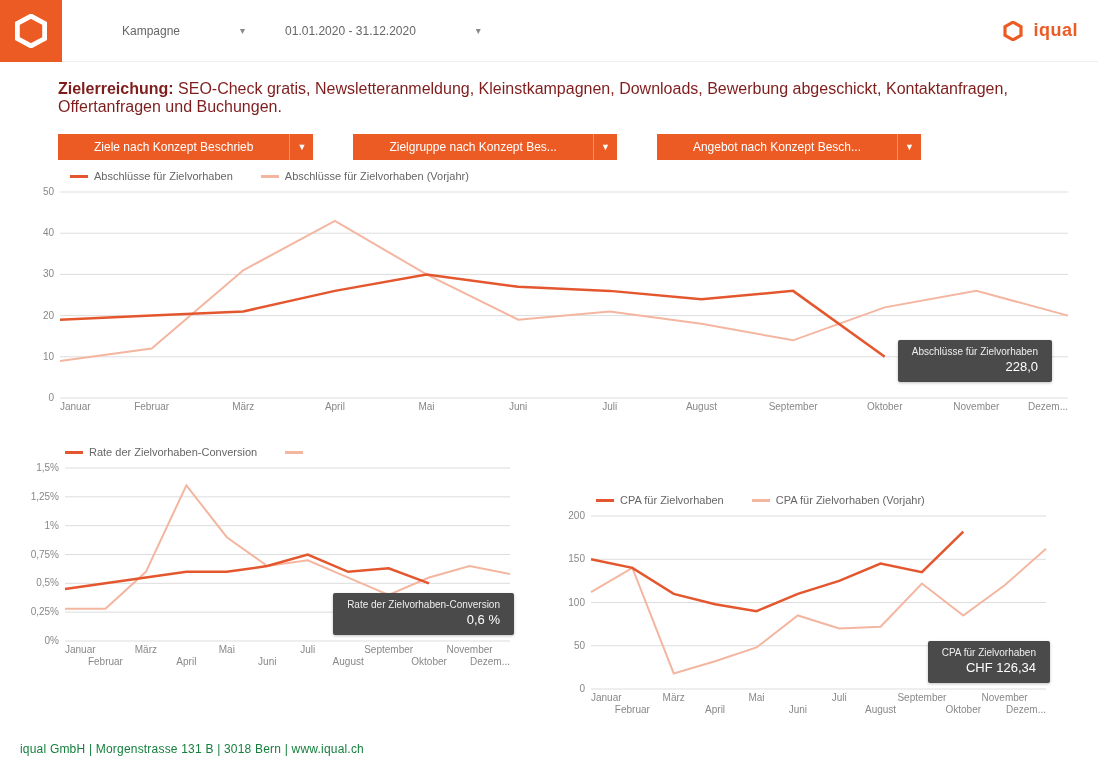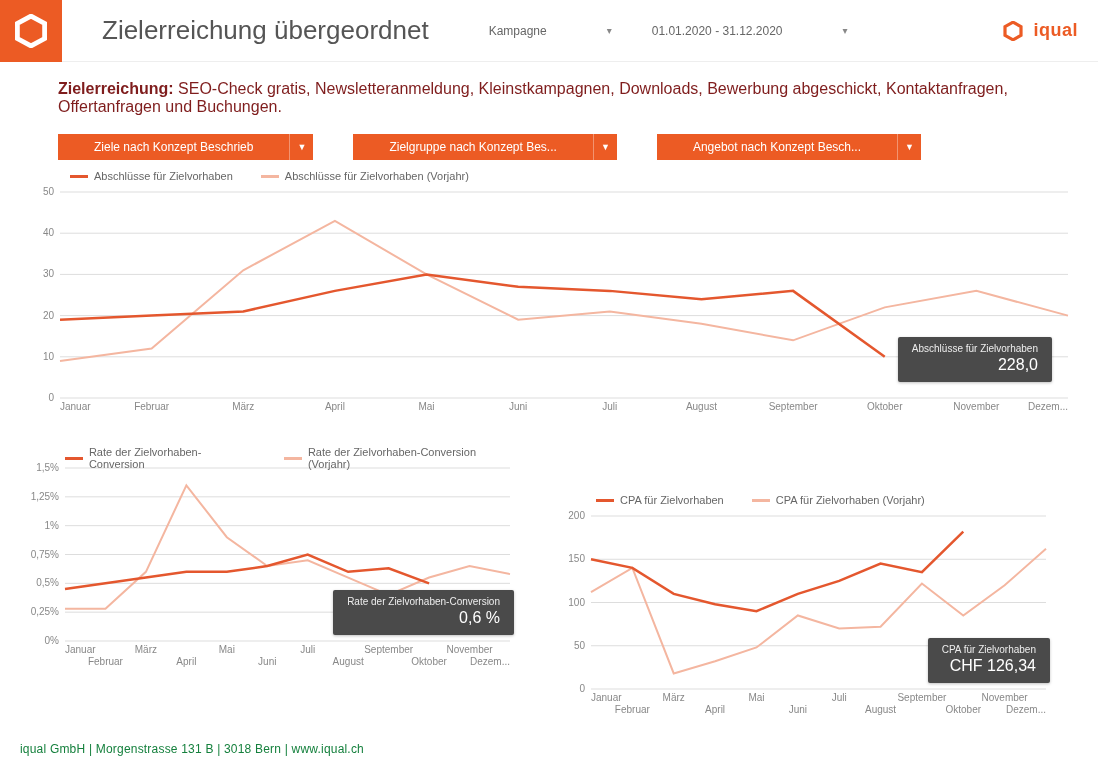--- a/index.html
+++ b/index.html
@@ -21,38 +21,37 @@
   .btn .lbl { padding:0 36px; }
   .btn .drop { border-left:1px solid rgba(255,255,255,.35); width:24px; height:100%; display:flex; align-items:center; justify-content:center; font-size:9px; }
   .chart-area { margin:10px 20px 0 20px; }
   .chart { position:relative; }
   .chart svg { display:block; }
   .legend { position:absolute; left:50px; top:0; display:flex; gap:28px; font-size:11px; color:#666; align-items:center; }
   .legend .item { display:flex; align-items:center; gap:6px; }
   .swatch { width:18px; height:3px; }
   .kpi { position:absolute; background:#4a4a4a; color:#fff; padding:6px 14px 8px 14px; text-align:right; border-radius:2px; box-shadow:0 1px 3px rgba(0,0,0,.25); }
   .kpi .k-label { font-size:10px; opacity:.9; }
-  .kpi .k-value { font-size:16px; font-weight:400; margin-top:2px; }
+  .kpi .k-value { font-size:13px; font-weight:400; margin-top:2px; }
   .bottom-row { display:flex; gap:36px; margin:18px 20px 0 20px; }
   .footer { position:absolute; bottom:18px; left:20px; font-size:12px; color:#15803d; letter-spacing:.2px; }
   .axis-text { font-size:10px; fill:#888; }
   .grid-line { stroke:#ddd; stroke-width:1; }
   .series-cur { stroke:#e4572e; stroke-width:2.5; fill:none; }
   .series-prev { stroke:#f4b6a0; stroke-width:2; fill:none; }
 </style>
 </head>
 <body>
 
 <div class="header">
   <div class="logo-box">
     <svg viewBox="0 0 100 100">
       <polygon points="50,6 90,28 90,72 50,94 10,72 10,28" fill="none" stroke="#fff" stroke-width="14"></polygon>
     </svg>
   </div>
-  <div class="title">Zielerreichung übergeordnet</div>
   <div class="sel">
     <span class="sel-label">Kampagne</span>
     <span class="sel-caret">▾</span>
   </div>
   <div class="sel" style="margin-left:40px;">
     <span class="sel-label">01.01.2020 - 31.12.2020</span>
     <span class="sel-caret">▾</span>
   </div>
   <div class="brand">
     <svg viewBox="0 0 100 100">
@@ -131,21 +130,20 @@
 
 <div class="bottom-row">
   <div class="chart" id="chart-conversion" style="width:500px; height:225px;">
     <div class="legend" style="left:45px;">
       <div class="item">
           <span class="swatch" style="background:#e4572e"></span>
           <span>Rate der Zielvorhaben-Conversion</span>
         </div>
       <div class="item">
           <span class="swatch" style="background:#f4b6a0"></span>
-          <span>Rate der Zielvorhaben-Conversion (Vorjahr)</span>
         </div>
     </div>
     <div class="kpi" style="right:6px; bottom:36px;">
       <div class="k-label">Rate der Zielvorhaben-Conversion</div>
       <div class="k-value">0,6 %</div>
     </div>
   <svg width="500" height="225">
         <line x1="45" x2="490" y1="195" y2="195" class="grid-line"></line>
         <text x="39" y="198" text-anchor="end" class="axis-text">0%</text>
         <line x1="45" x2="490" y1="166.16666666666666" y2="166.16666666666666" class="grid-line"></line>

